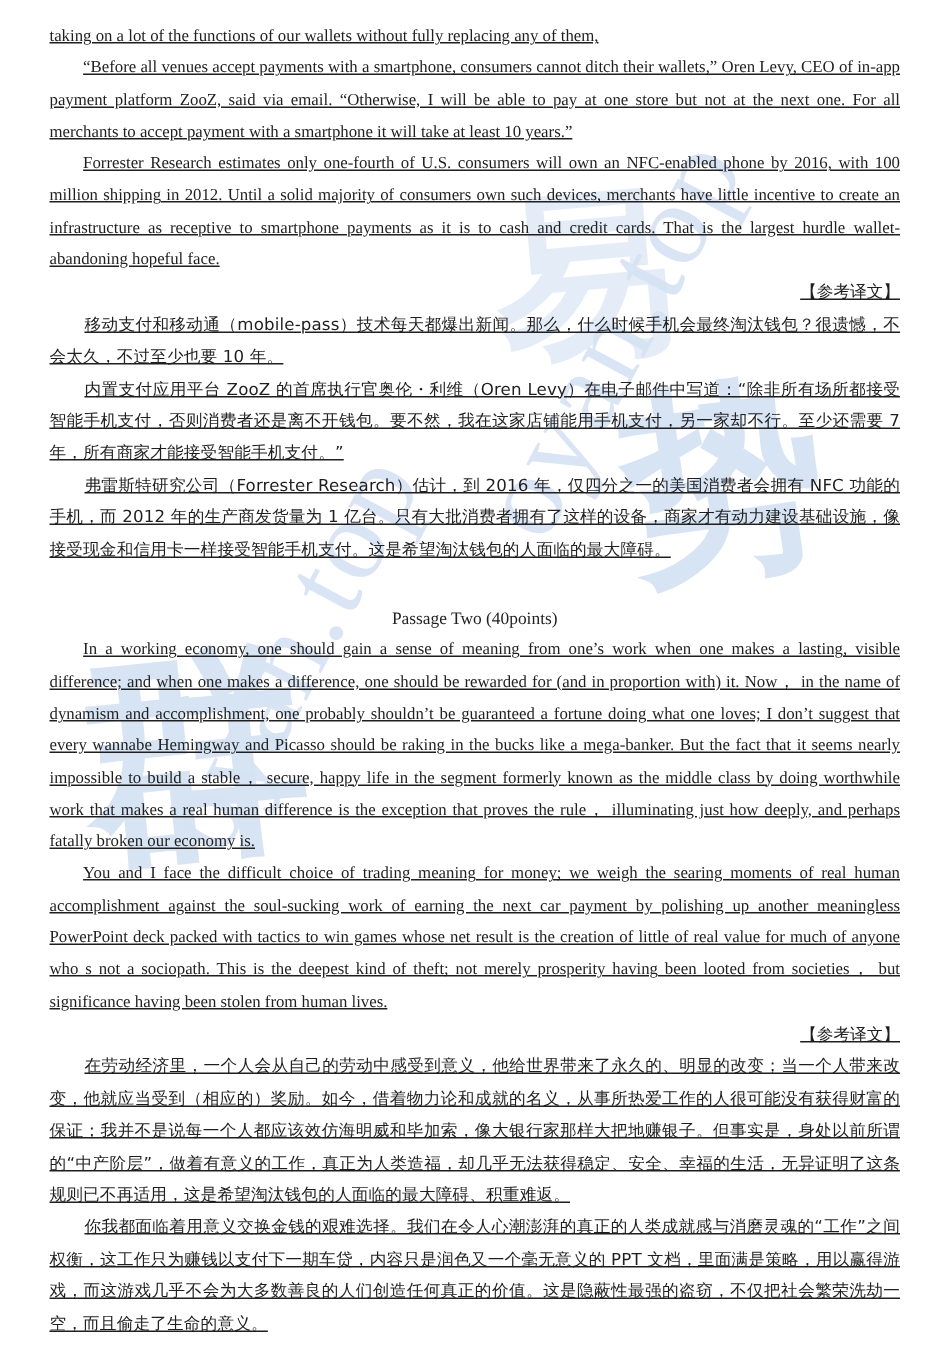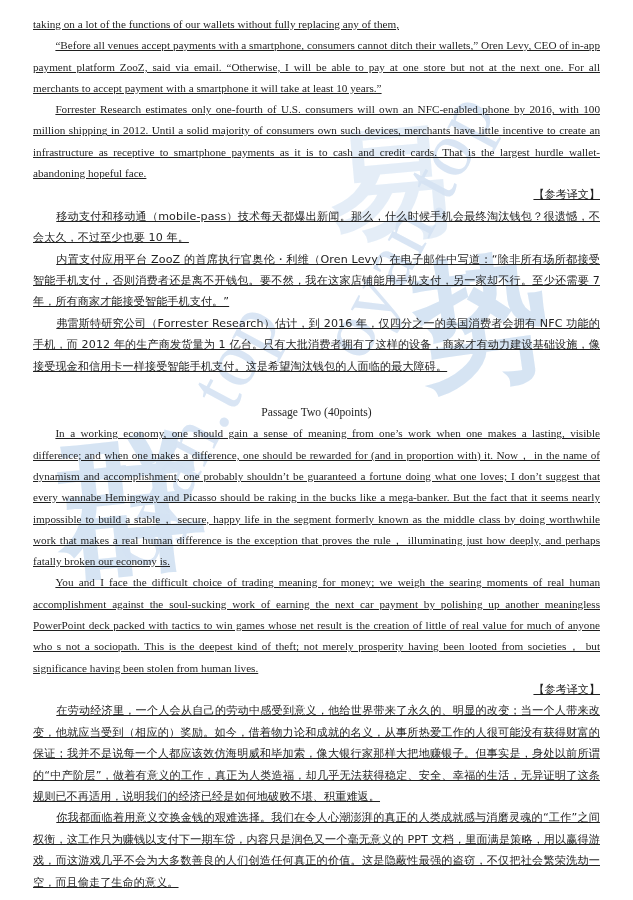--- a/index.html
+++ b/index.html
@@ -110,17 +110,17 @@
       <p class="indent">Forrester Research estimates only one-fourth of U.S. consumers will own an NFC-enabled phone by 2016, with 100 million shipping in 2012. Until a solid majority of consumers own such devices, merchants have little incentive to create an infrastructure as receptive to smartphone payments as it is to cash and credit cards. That is the largest hurdle wallet-abandoning hopeful face.</p>
       <p class="marker">【参考译文】</p>
       <p class="cn indent">移动支付和移动通（mobile-pass）技术每天都爆出新闻。那么，什么时候手机会最终淘汰钱包？很遗憾，不会太久，不过至少也要 10 年。</p>
       <p class="cn indent">内置支付应用平台 ZooZ 的首席执行官奥伦・利维（Oren Levy）在电子邮件中写道：“除非所有场所都接受智能手机支付，否则消费者还是离不开钱包。要不然，我在这家店铺能用手机支付，另一家却不行。至少还需要 7 年，所有商家才能接受智能手机支付。”</p>
       <p class="cn indent">弗雷斯特研究公司（Forrester Research）估计，到 2016 年，仅四分之一的美国消费者会拥有 NFC 功能的手机，而 2012 年的生产商发货量为 1 亿台。只有大批消费者拥有了这样的设备，商家才有动力建设基础设施，像接受现金和信用卡一样接受智能手机支付。这是希望淘汰钱包的人面临的最大障碍。</p>
       <div class="gap-lg"></div>
       <h2 class="passage">Passage Two (40points)</h2>
       <p class="indent">In a working economy, one should gain a sense of meaning from one’s work when one makes a lasting, visible difference; and when one makes a difference, one should be rewarded for (and in proportion with) it. Now， in the name of dynamism and accomplishment, one probably shouldn’t be guaranteed a fortune doing what one loves; I don’t suggest that every wannabe Hemingway and Picasso should be raking in the bucks like a mega-banker. But the fact that it seems nearly impossible to build a stable， secure, happy life in the segment formerly known as the middle class by doing worthwhile work that makes a real human difference is the exception that proves the rule， illuminating just how deeply, and perhaps fatally broken our economy is.</p>
       <p class="indent">You and I face the difficult choice of trading meaning for money; we weigh the searing moments of real human accomplishment against the soul-sucking work of earning the next car payment by polishing up another meaningless PowerPoint deck packed with tactics to win games whose net result is the creation of little of real value for much of anyone who s not a sociopath. This is the deepest kind of theft; not merely prosperity having been looted from societies， but significance having been stolen from human lives.</p>
       <p class="marker">【参考译文】</p>
-      <p class="cn indent">在劳动经济里，一个人会从自己的劳动中感受到意义，他给世界带来了永久的、明显的改变；当一个人带来改变，他就应当受到（相应的）奖励。如今，借着物力论和成就的名义，从事所热爱工作的人很可能没有获得财富的保证；我并不是说每一个人都应该效仿海明威和毕加索，像大银行家那样大把地赚银子。但事实是，身处以前所谓的“中产阶层”，做着有意义的工作，真正为人类造福，却几乎无法获得稳定、安全、幸福的生活，无异证明了这条规则已不再适用，说明我们的经济已经是如何地破败不堪、积重难返。</p>
+      <p class="cn indent">在劳动经济里，一个人会从自己的劳动中感受到意义，他给世界带来了永久的、明显的改变；当一个人带来改变，他就应当受到（相应的）奖励。如今，借着物力论和成就的名义，从事所热爱工作的人很可能没有获得财富的保证；我并不是说每一个人都应该效仿海明威和毕加索，像大银行家那样大把地赚银子。但事实是，身处以前所谓的“中产阶层”，做着有意义的工作，真正为人类造福，却几乎无法获得稳定、安全、幸福的生活，无异证明了这条规则已不再适用，这是希望淘汰钱包的人面临的最大障碍、积重难返。</p>
       <p class="cn indent">你我都面临着用意义交换金钱的艰难选择。我们在令人心潮澎湃的真正的人类成就感与消磨灵魂的“工作”之间权衡，这工作只为赚钱以支付下一期车贷，内容只是润色又一个毫无意义的 PPT 文档，里面满是策略，用以赢得游戏，而这游戏几乎不会为大多数善良的人们创造任何真正的价值。这是隐蔽性最强的盗窃，不仅把社会繁荣洗劫一空，而且偷走了生命的意义。</p>
     </div>
 
 </div>
 
 </body></html>

